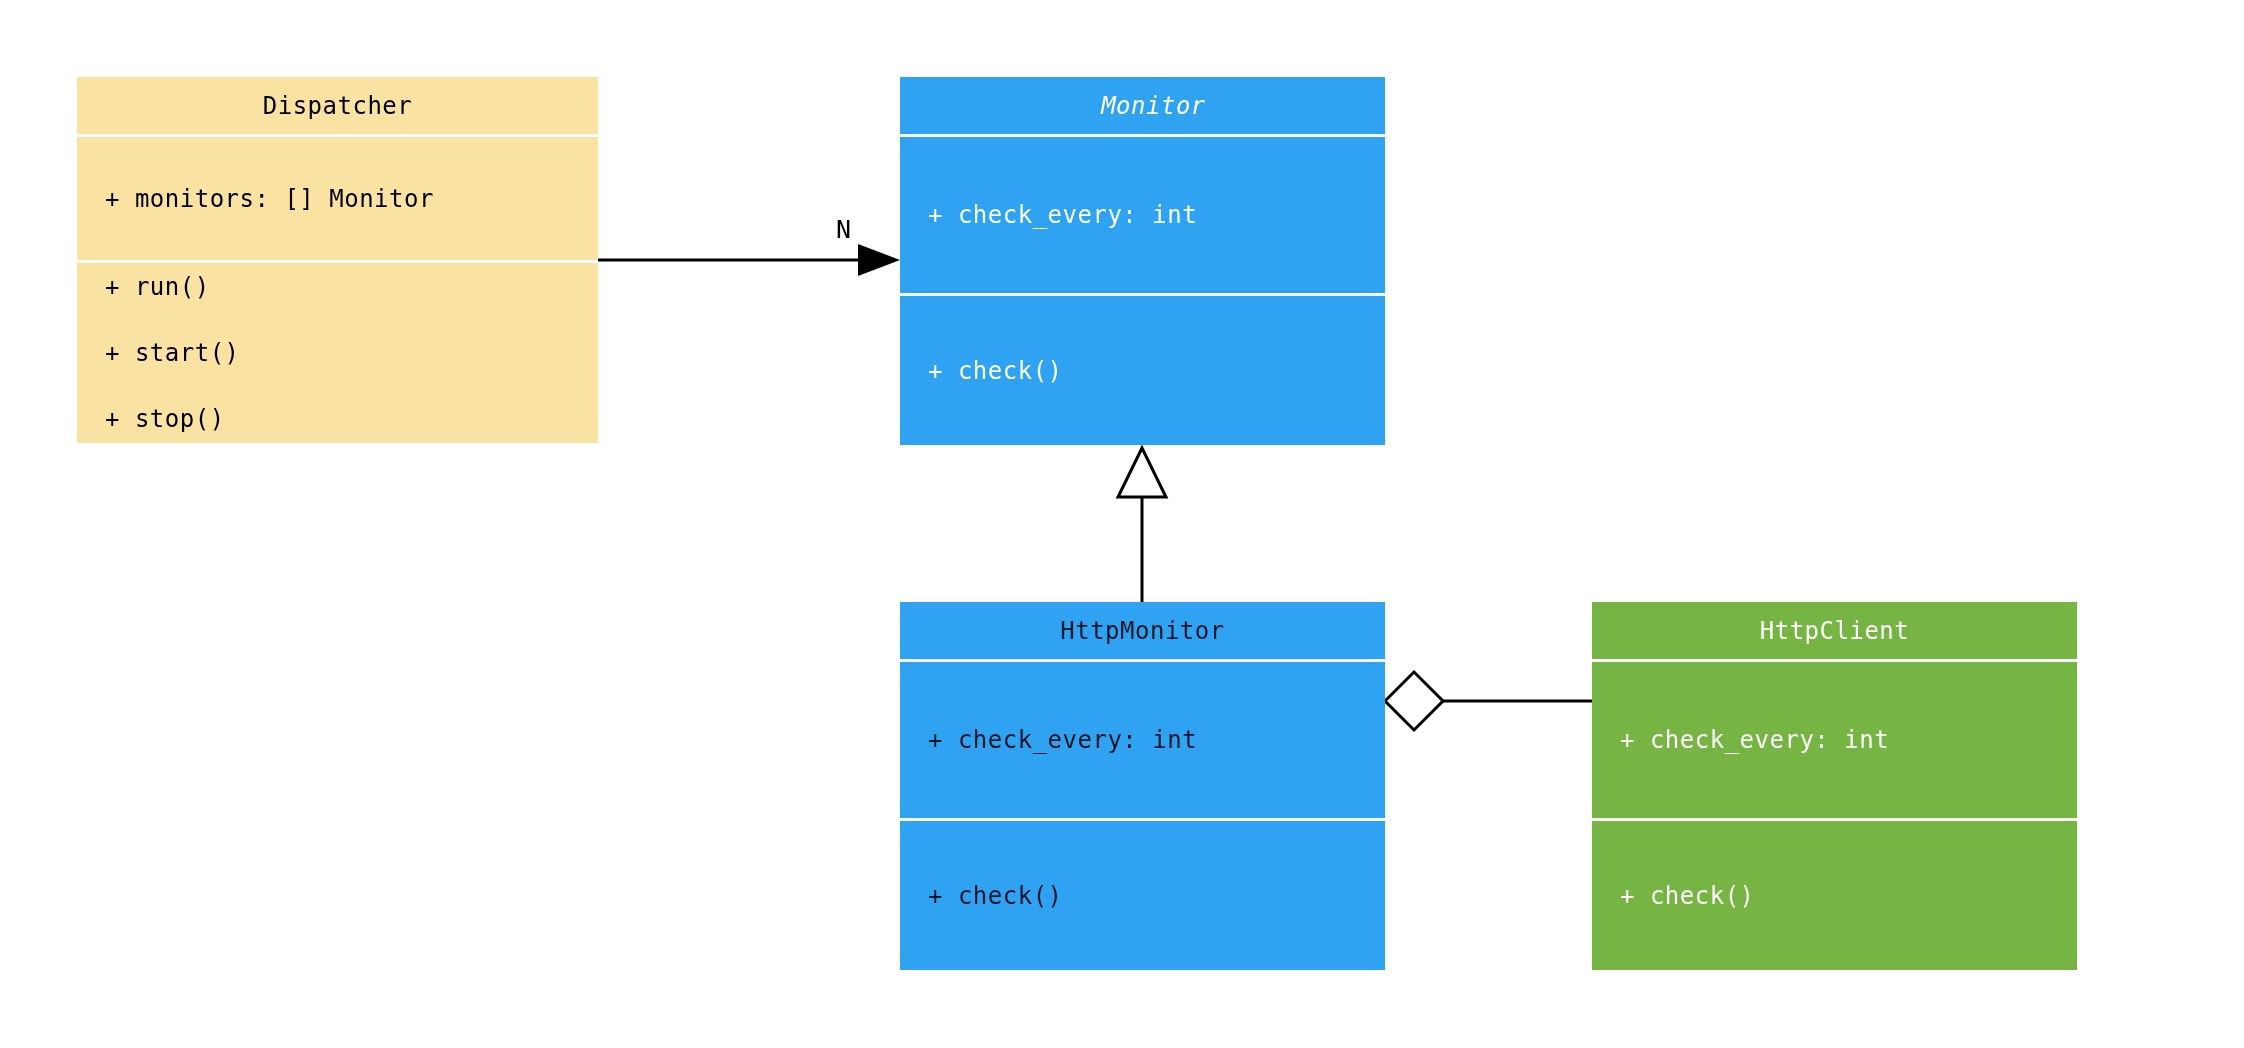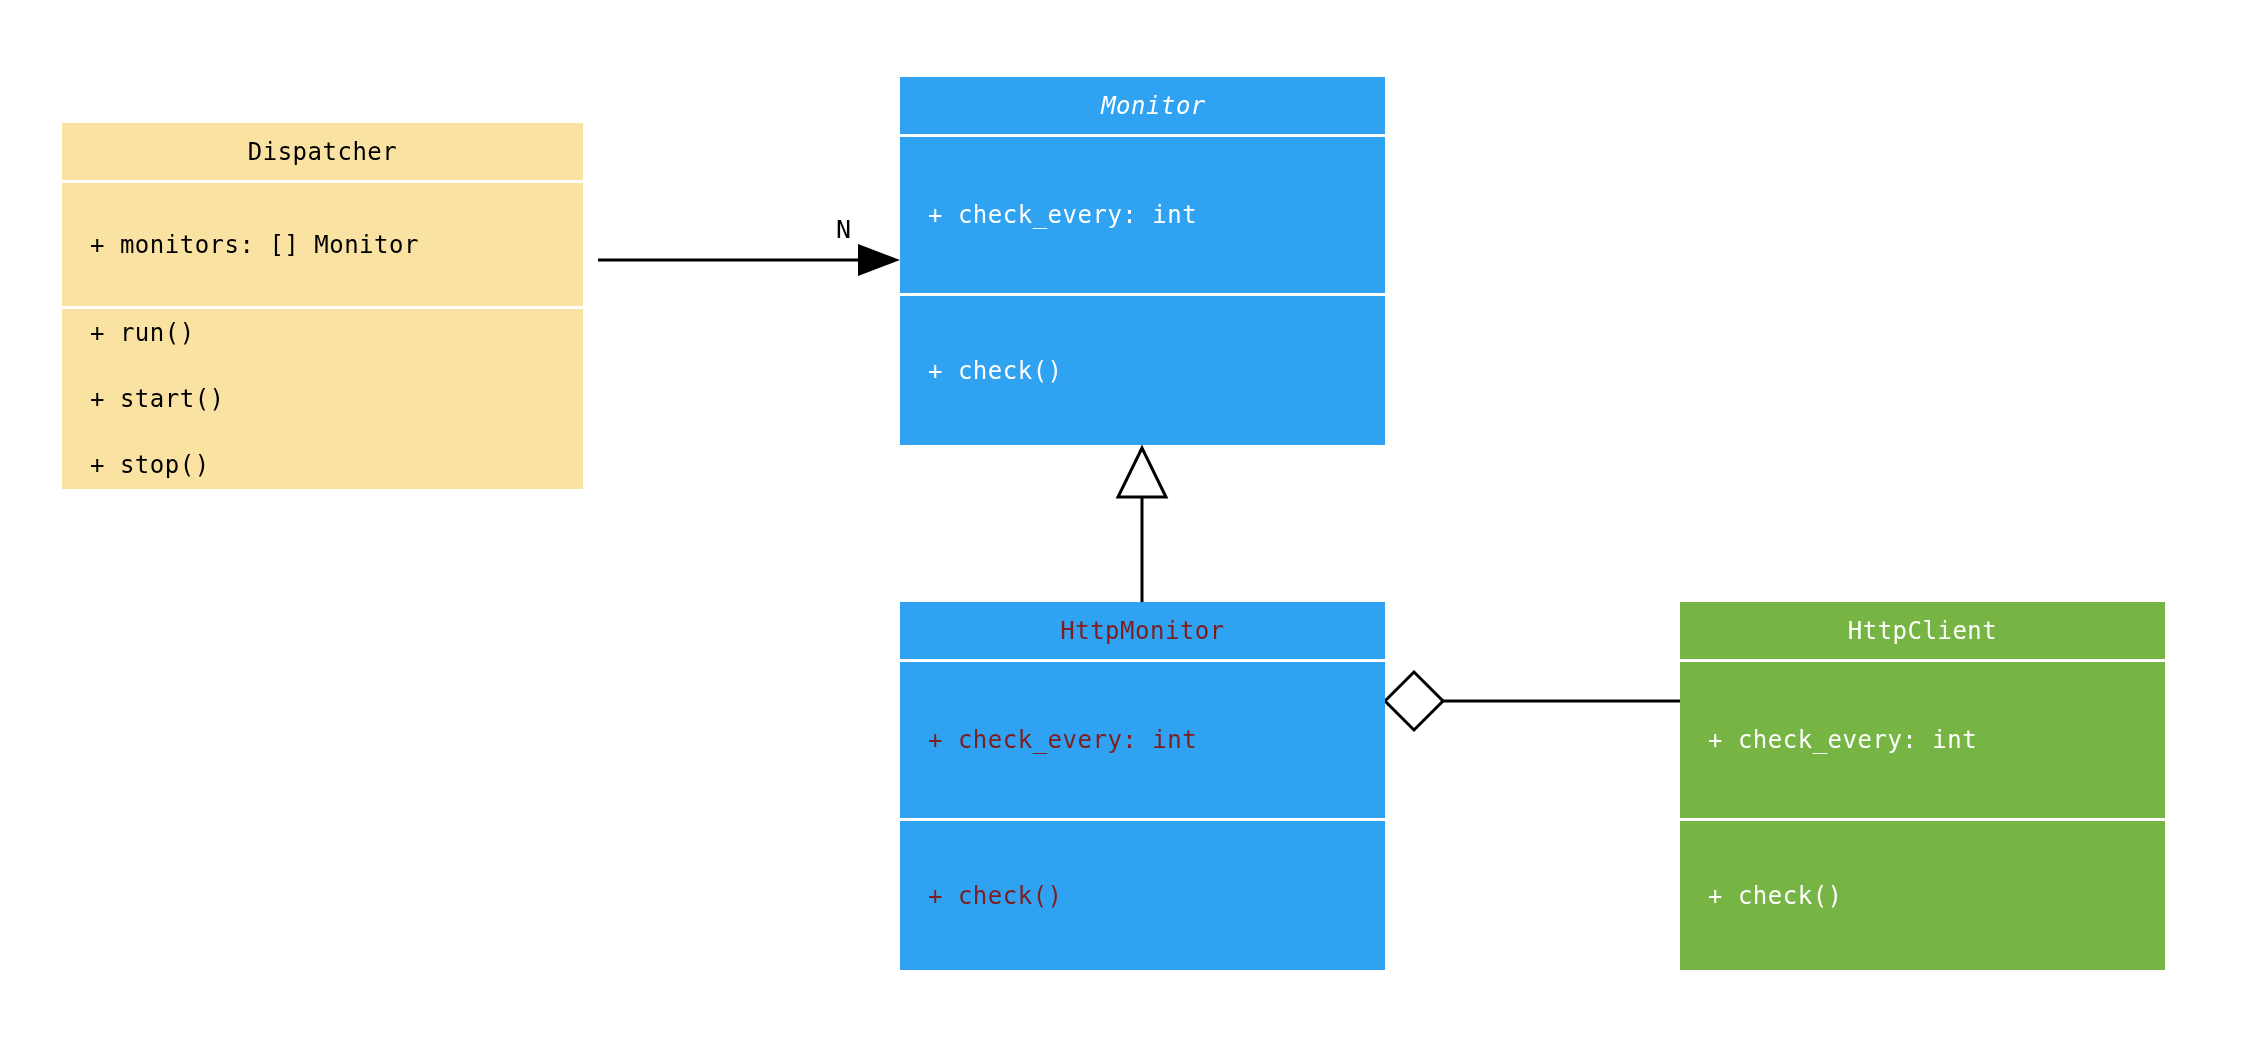--- a/index.html
+++ b/index.html
@@ -51,27 +51,27 @@
   }
   .hdr.italic { font-style: italic; }
   .methods-col {
     flex-direction: column;
     align-items: flex-start;
     justify-content: center;
     gap: 32px;
   }
   .member { line-height: 34px; }
 
-  #cls-dispatcher { left: 62px;   top: 77px;  width: 521px; height: 366px; margin-top: 46px; }
+  #cls-dispatcher { left: 77px;   top: 77px;  width: 521px; height: 366px; }
   #cls-dispatcher .attrs   { flex: 0 0 123px; }
   #cls-dispatcher .methods { flex: 1 1 auto; }
 
   #cls-monitor     { left: 900px;  top: 77px;  width: 485px; height: 368px; }
   #cls-httpmonitor { left: 900px;  top: 602px; width: 485px; height: 368px; }
-  #cls-httpclient  { left: 1680px; top: 602px; width: 485px; height: 368px; }
+  #cls-httpclient  { left: 1592px; top: 602px; width: 485px; height: 368px; }
 
   #cls-monitor .attrs, #cls-httpmonitor .attrs, #cls-httpclient .attrs { flex: 0 0 156px; }
   #cls-monitor .methods, #cls-httpmonitor .methods, #cls-httpclient .methods { flex: 1 1 auto; }
 </style>
 </head>
 <body>
 
 <div class="canvas">
 
   <svg class="connectors" viewBox="0 0 2244 1048" xmlns="http://www.w3.org/2000/svg">
@@ -108,21 +108,21 @@
   <div class="uml-class" id="cls-monitor" style="color: rgb(255, 255, 255);">
     <div class="sec hdr italic" style="background-color: rgb(48, 162, 242); padding-left: 22px;">Monitor</div>
     <div class="sec attrs" style="background-color: rgb(48, 162, 242);">
       <div class="member">+ check_every: int</div>
     </div>
     <div class="sec methods" style="background-color: rgb(48, 162, 242);">
       <div class="member">+ check()</div>
     </div>
   </div>
 
-  <div class="uml-class" id="cls-httpmonitor" style="color: #7f1d1d;">
+  <div class="uml-class" id="cls-httpmonitor" style="color: #0f172a;">
     <div class="sec hdr" style="background-color: rgb(48, 162, 242);">HttpMonitor</div>
     <div class="sec attrs" style="background-color: rgb(48, 162, 242);">
       <div class="member">+ check_every: int</div>
     </div>
     <div class="sec methods" style="background-color: rgb(48, 162, 242);">
       <div class="member">+ check()</div>
     </div>
   </div>
 
   <div class="uml-class" id="cls-httpclient" style="color: rgb(255, 255, 255);">

